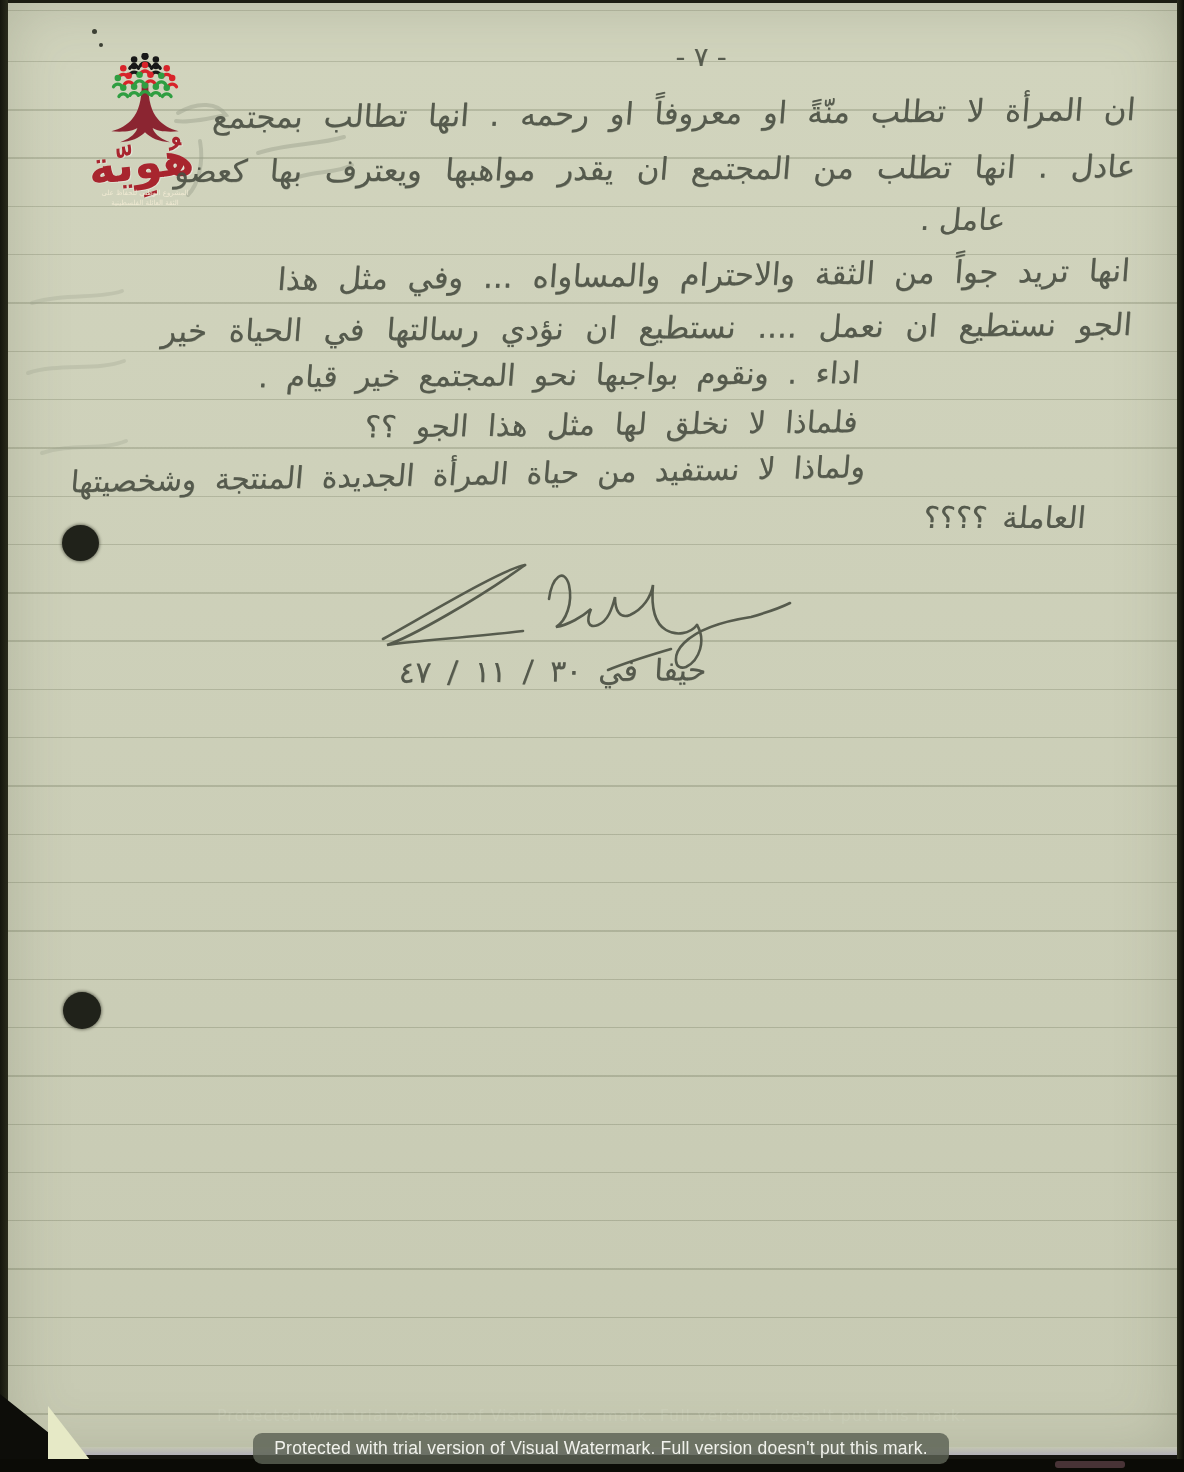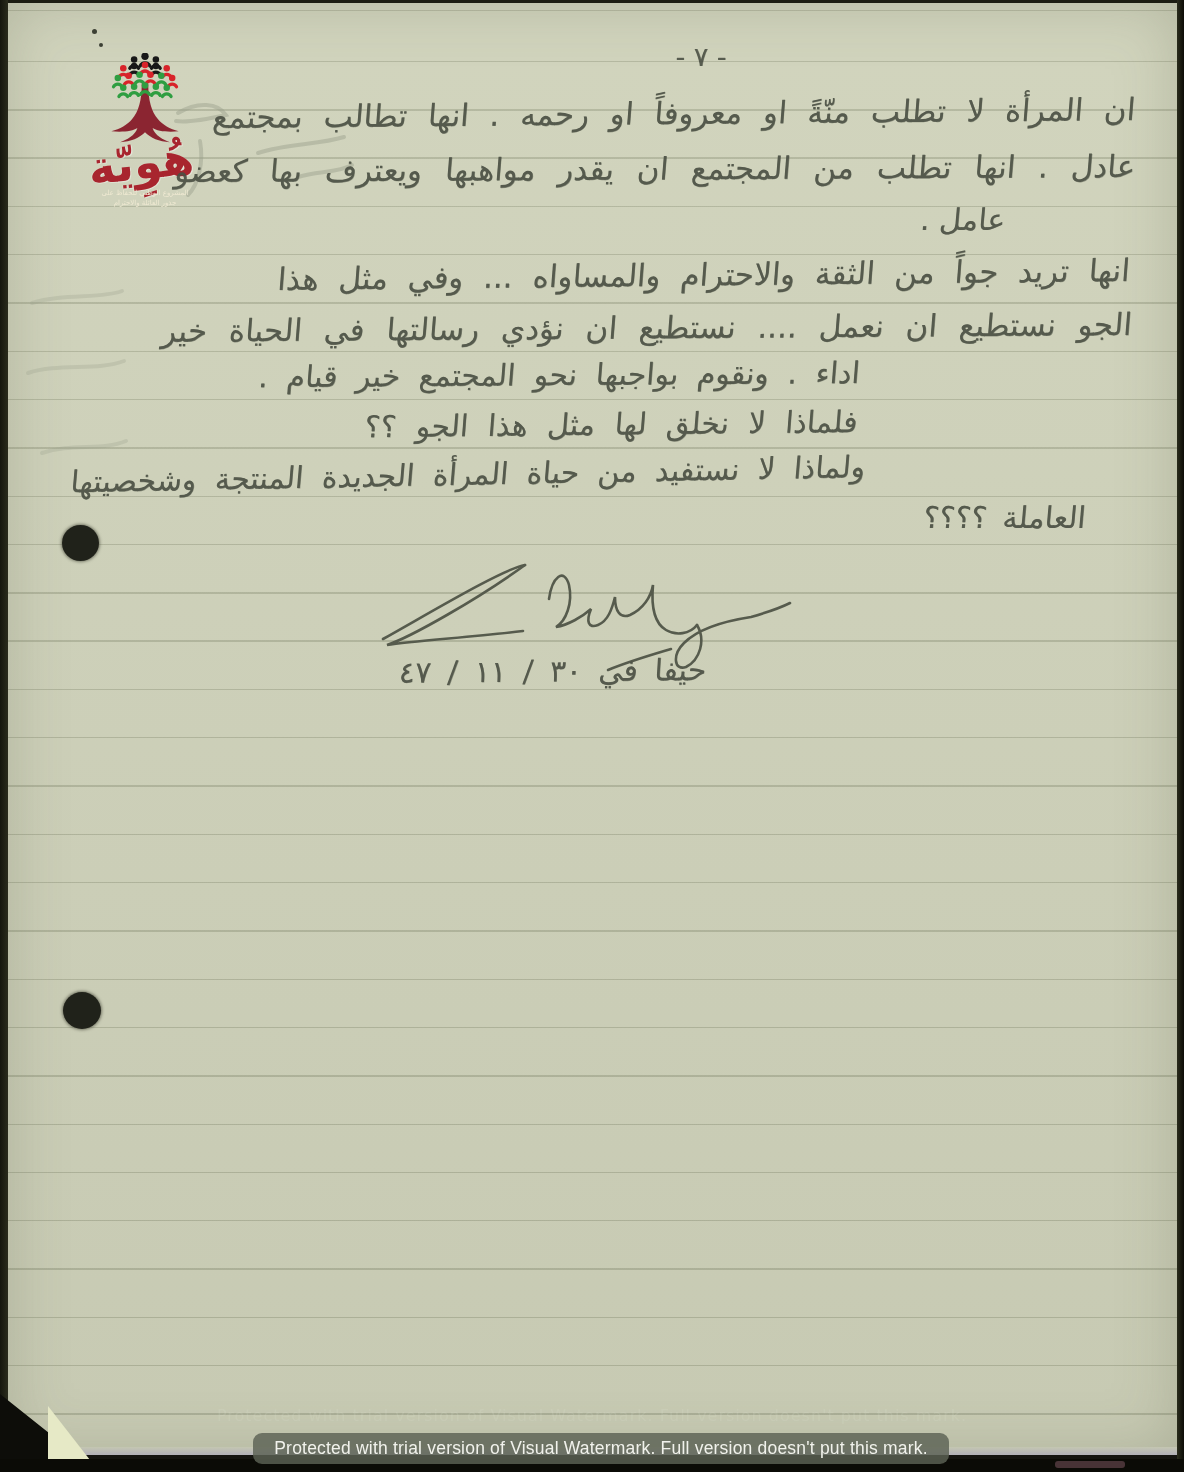--- a/index.html
+++ b/index.html
@@ -176,21 +176,21 @@
             <circle cx="46" cy="31" r="3" fill="#2f9e41" stroke="none"></circle>
               <path d="M42,39 A4.5,4.5 0 0 1 50,39"></path>
             <circle cx="56" cy="32" r="3" fill="#2f9e41" stroke="none"></circle>
               <path d="M52,40 A4.5,4.5 0 0 1 60,40"></path>
           </g>
         </g>
       </svg>
       <div class="logo-wordmark">هُوِيّة</div>
       <div class="logo-tagline">
         <div>المشروع الوطني للحفاظ على</div>
-        <div>جذور العائلة والاحترام</div>
+        <div>الثقة العائلة الفلسطينية</div>
       </div>
     </div>
 
     <div class="speck speck1"></div>
     <div class="speck speck2"></div>
 
     <div class="pageno">- ٧ -</div>
 
     <div class="hw p1l1">ان المرأة لا تطلب منّةً او معروفاً او رحمه . انها تطالب بمجتمع</div>
     <div class="hw p1l2">عادل . انها تطلب من المجتمع ان يقدر مواهبها ويعترف بها كعضو</div>

